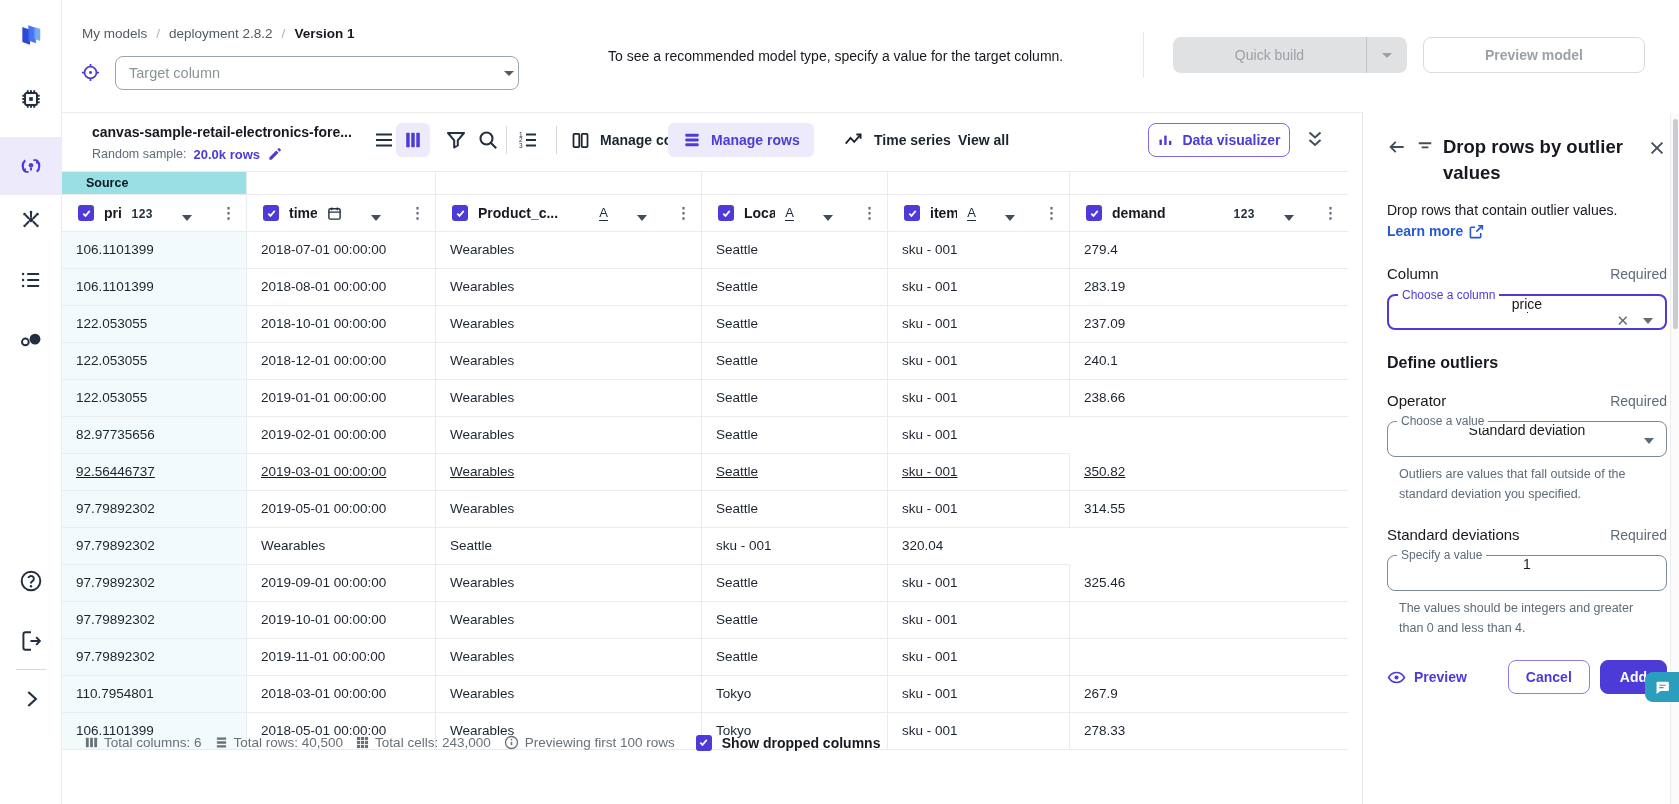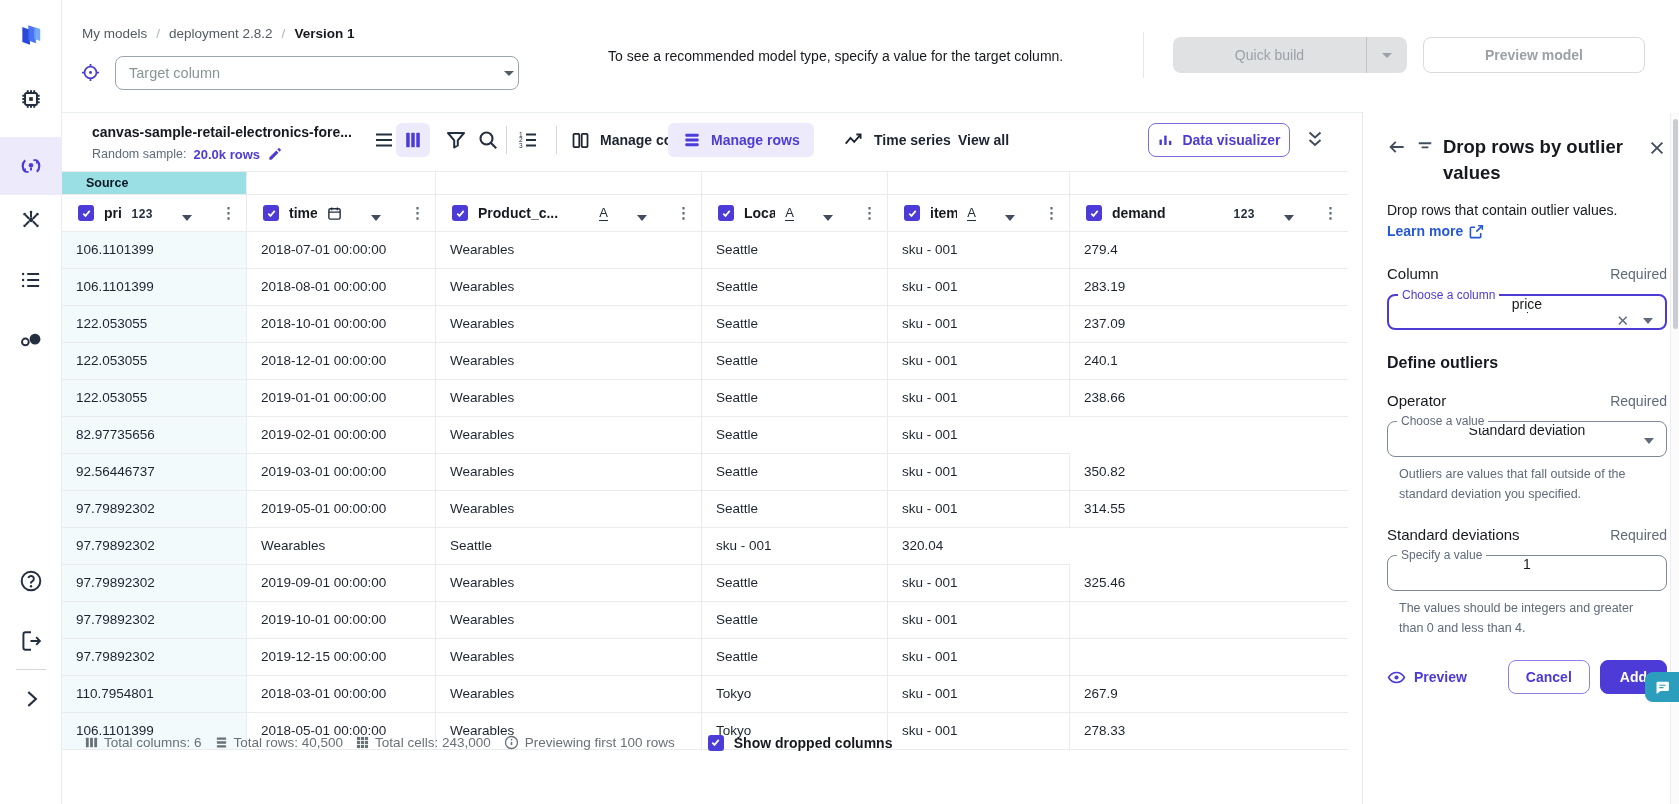--- a/index.html
+++ b/index.html
@@ -70,21 +70,21 @@
   .hcaret{width:10px;height:6px;}
   .kebab{color:var(--gray);font-size:15px;font-weight:700;line-height:16px;cursor:pointer;}
   .trow{height:37px;}
   .tcell{border-right:1px solid var(--border);border-bottom:1px solid var(--border);font-size:13.5px;color:#1c2430;line-height:36px;padding-left:14px;white-space:nowrap;overflow:hidden;background:#fff;}
   .tcell:last-child{border-right:none;}
   .tcell.tint{background:var(--tint);}
 
   
   .statusbar{left:62px;top:715px;width:1288px;height:55px;display:flex;align-items:center;padding-left:23px;gap:13px;}
   .st-item{display:flex;align-items:center;gap:6px;font-size:13.5px;color:#687078;white-space:nowrap;}
-  .show-dropped{display:flex;align-items:center;gap:10px;margin-left:20px;font-size:14px;font-weight:600;color:var(--ink);cursor:pointer;}
+  .show-dropped{display:flex;align-items:center;gap:10px;margin-left:8px;font-size:14px;font-weight:600;color:var(--ink);cursor:pointer;}
 
   
   .panel{left:1350px;top:112px;width:329px;height:692px;background:#fff;border-left:1px solid #e4e7e9;padding:22px 24px 0 24px;margin-left:12px;}
   .p-head{display:flex;gap:8px;align-items:flex-start;}
   .p-ic{width:20px;height:20px;flex:none;margin-top:3px;cursor:pointer;}
   .p-title{flex:1;font-size:18.5px;font-weight:700;line-height:26px;color:var(--ink);}
   .p-desc{margin-top:14px;font-size:14px;line-height:20px;color:var(--ink);}
   .p-learn{margin-top:3px;display:inline-flex;align-items:center;gap:6px;color:var(--link);font-size:14px;font-weight:700;cursor:pointer;}
   .p-row{margin-top:18px;display:flex;justify-content:space-between;align-items:baseline;}
   .p-label{font-size:15px;color:var(--ink);}
@@ -452,21 +452,21 @@
         <div class="tcell">sku - 001</div>
         <div class="tcell">238.66</div>
       </div>
       <div class="grid trow" style="grid-template-columns: 185px 189px 266px 186px 182px 278px;">
         <div class="tcell tint">82.97735656</div>
         <div class="tcell">2019-02-01 00:00:00</div>
         <div class="tcell">Wearables</div>
         <div class="tcell">Seattle</div>
         <div class="tcell">sku - 001</div>
       </div>
-      <div class="grid trow" style="grid-template-columns: 185px 189px 266px 186px 182px 278px;">
+      <div class="grid trow" style="grid-template-columns: 185px 189px 266px 186px 182px 278px; text-decoration: underline;">
         <div class="tcell tint">92.56446737</div>
         <div class="tcell">2019-03-01 00:00:00</div>
         <div class="tcell">Wearables</div>
         <div class="tcell">Seattle</div>
         <div class="tcell">sku - 001</div>
         <div class="tcell">350.82</div>
       </div>
       <div class="grid trow" style="grid-template-columns: 185px 189px 266px 186px 182px 278px;">
         <div class="tcell tint">97.79892302</div>
         <div class="tcell">2019-05-01 00:00:00</div>
@@ -493,21 +493,21 @@
       <div class="grid trow" style="grid-template-columns: 185px 189px 266px 186px 182px 278px;">
         <div class="tcell tint">97.79892302</div>
         <div class="tcell">2019-10-01 00:00:00</div>
         <div class="tcell">Wearables</div>
         <div class="tcell">Seattle</div>
         <div class="tcell">sku - 001</div>
         <div class="tcell"></div>
       </div>
       <div class="grid trow" style="grid-template-columns: 185px 189px 266px 186px 182px 278px;">
         <div class="tcell tint">97.79892302</div>
-        <div class="tcell">2019-12-15 00:00:00</div>
+        <div class="tcell">2019-11-01 00:00:00</div>
         <div class="tcell">Wearables</div>
         <div class="tcell">Seattle</div>
         <div class="tcell">sku - 001</div>
         <div class="tcell"></div>
       </div>
       <div class="grid trow" style="grid-template-columns: 185px 189px 266px 186px 182px 278px;">
         <div class="tcell tint">110.7954801</div>
         <div class="tcell">2018-03-01 00:00:00</div>
         <div class="tcell">Wearables</div>
         <div class="tcell">Tokyo</div>

